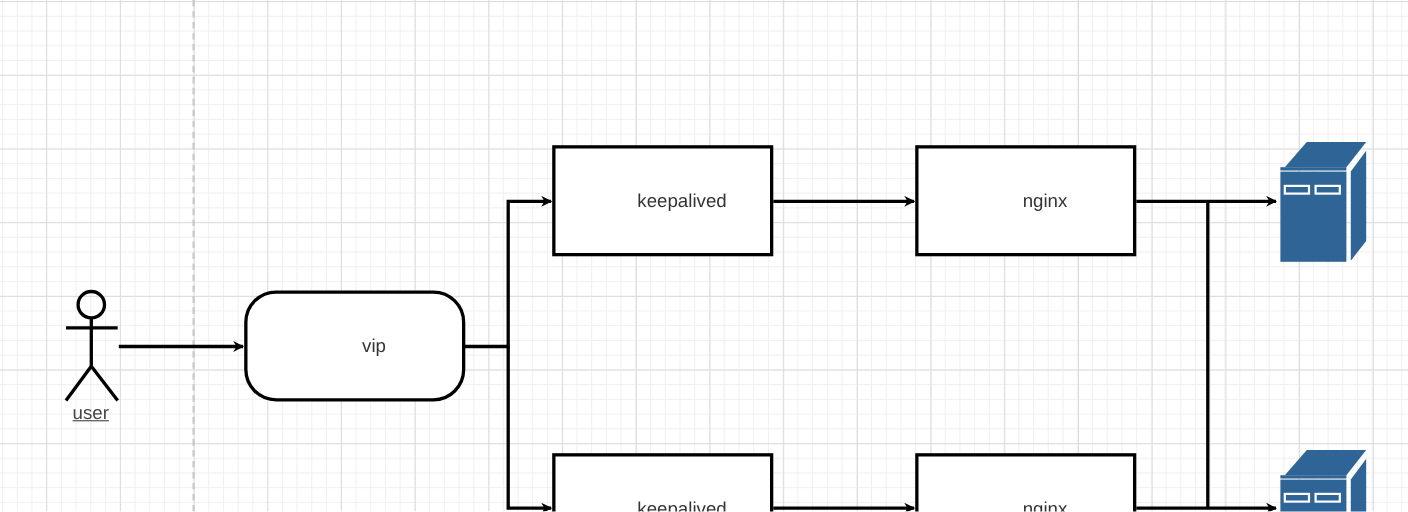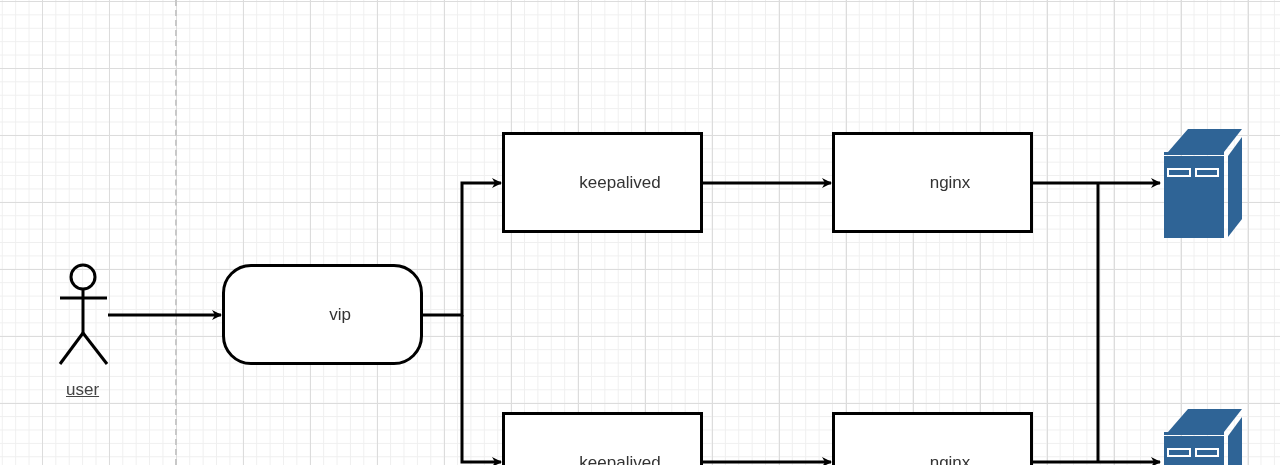--- a/index.html
+++ b/index.html
@@ -45,21 +45,21 @@
 
 <svg style="position:absolute;left:55px;top:262px;" width="60" height="105">
   <g stroke="#000" stroke-width="3" fill="none">
     <circle cx="28" cy="15" r="12"></circle>
     <line x1="28" y1="27" x2="28" y2="71"></line>
     <line x1="5" y1="36" x2="52" y2="36"></line>
     <line x1="28" y1="71" x2="5" y2="102"></line>
     <line x1="28" y1="71" x2="52" y2="102"></line>
   </g>
 </svg>
-<div class="label" style="left:66px;top:380px;text-decoration:underline;">user</div>
+<div class="label" style="left:66px;top:366px;text-decoration:underline;">user</div>
 
 <div class="node" style="left:222px;top:264px;width:201px;height:101px;border-radius:29px;">
   <span>vip</span>
 </div>
 <div class="node" style="left:502px;top:132px;width:201px;height:101px;">
   <span>keepalived</span>
 </div>
 <div class="node" style="left:832px;top:132px;width:201px;height:101px;">
   <span>nginx</span>
 </div>

